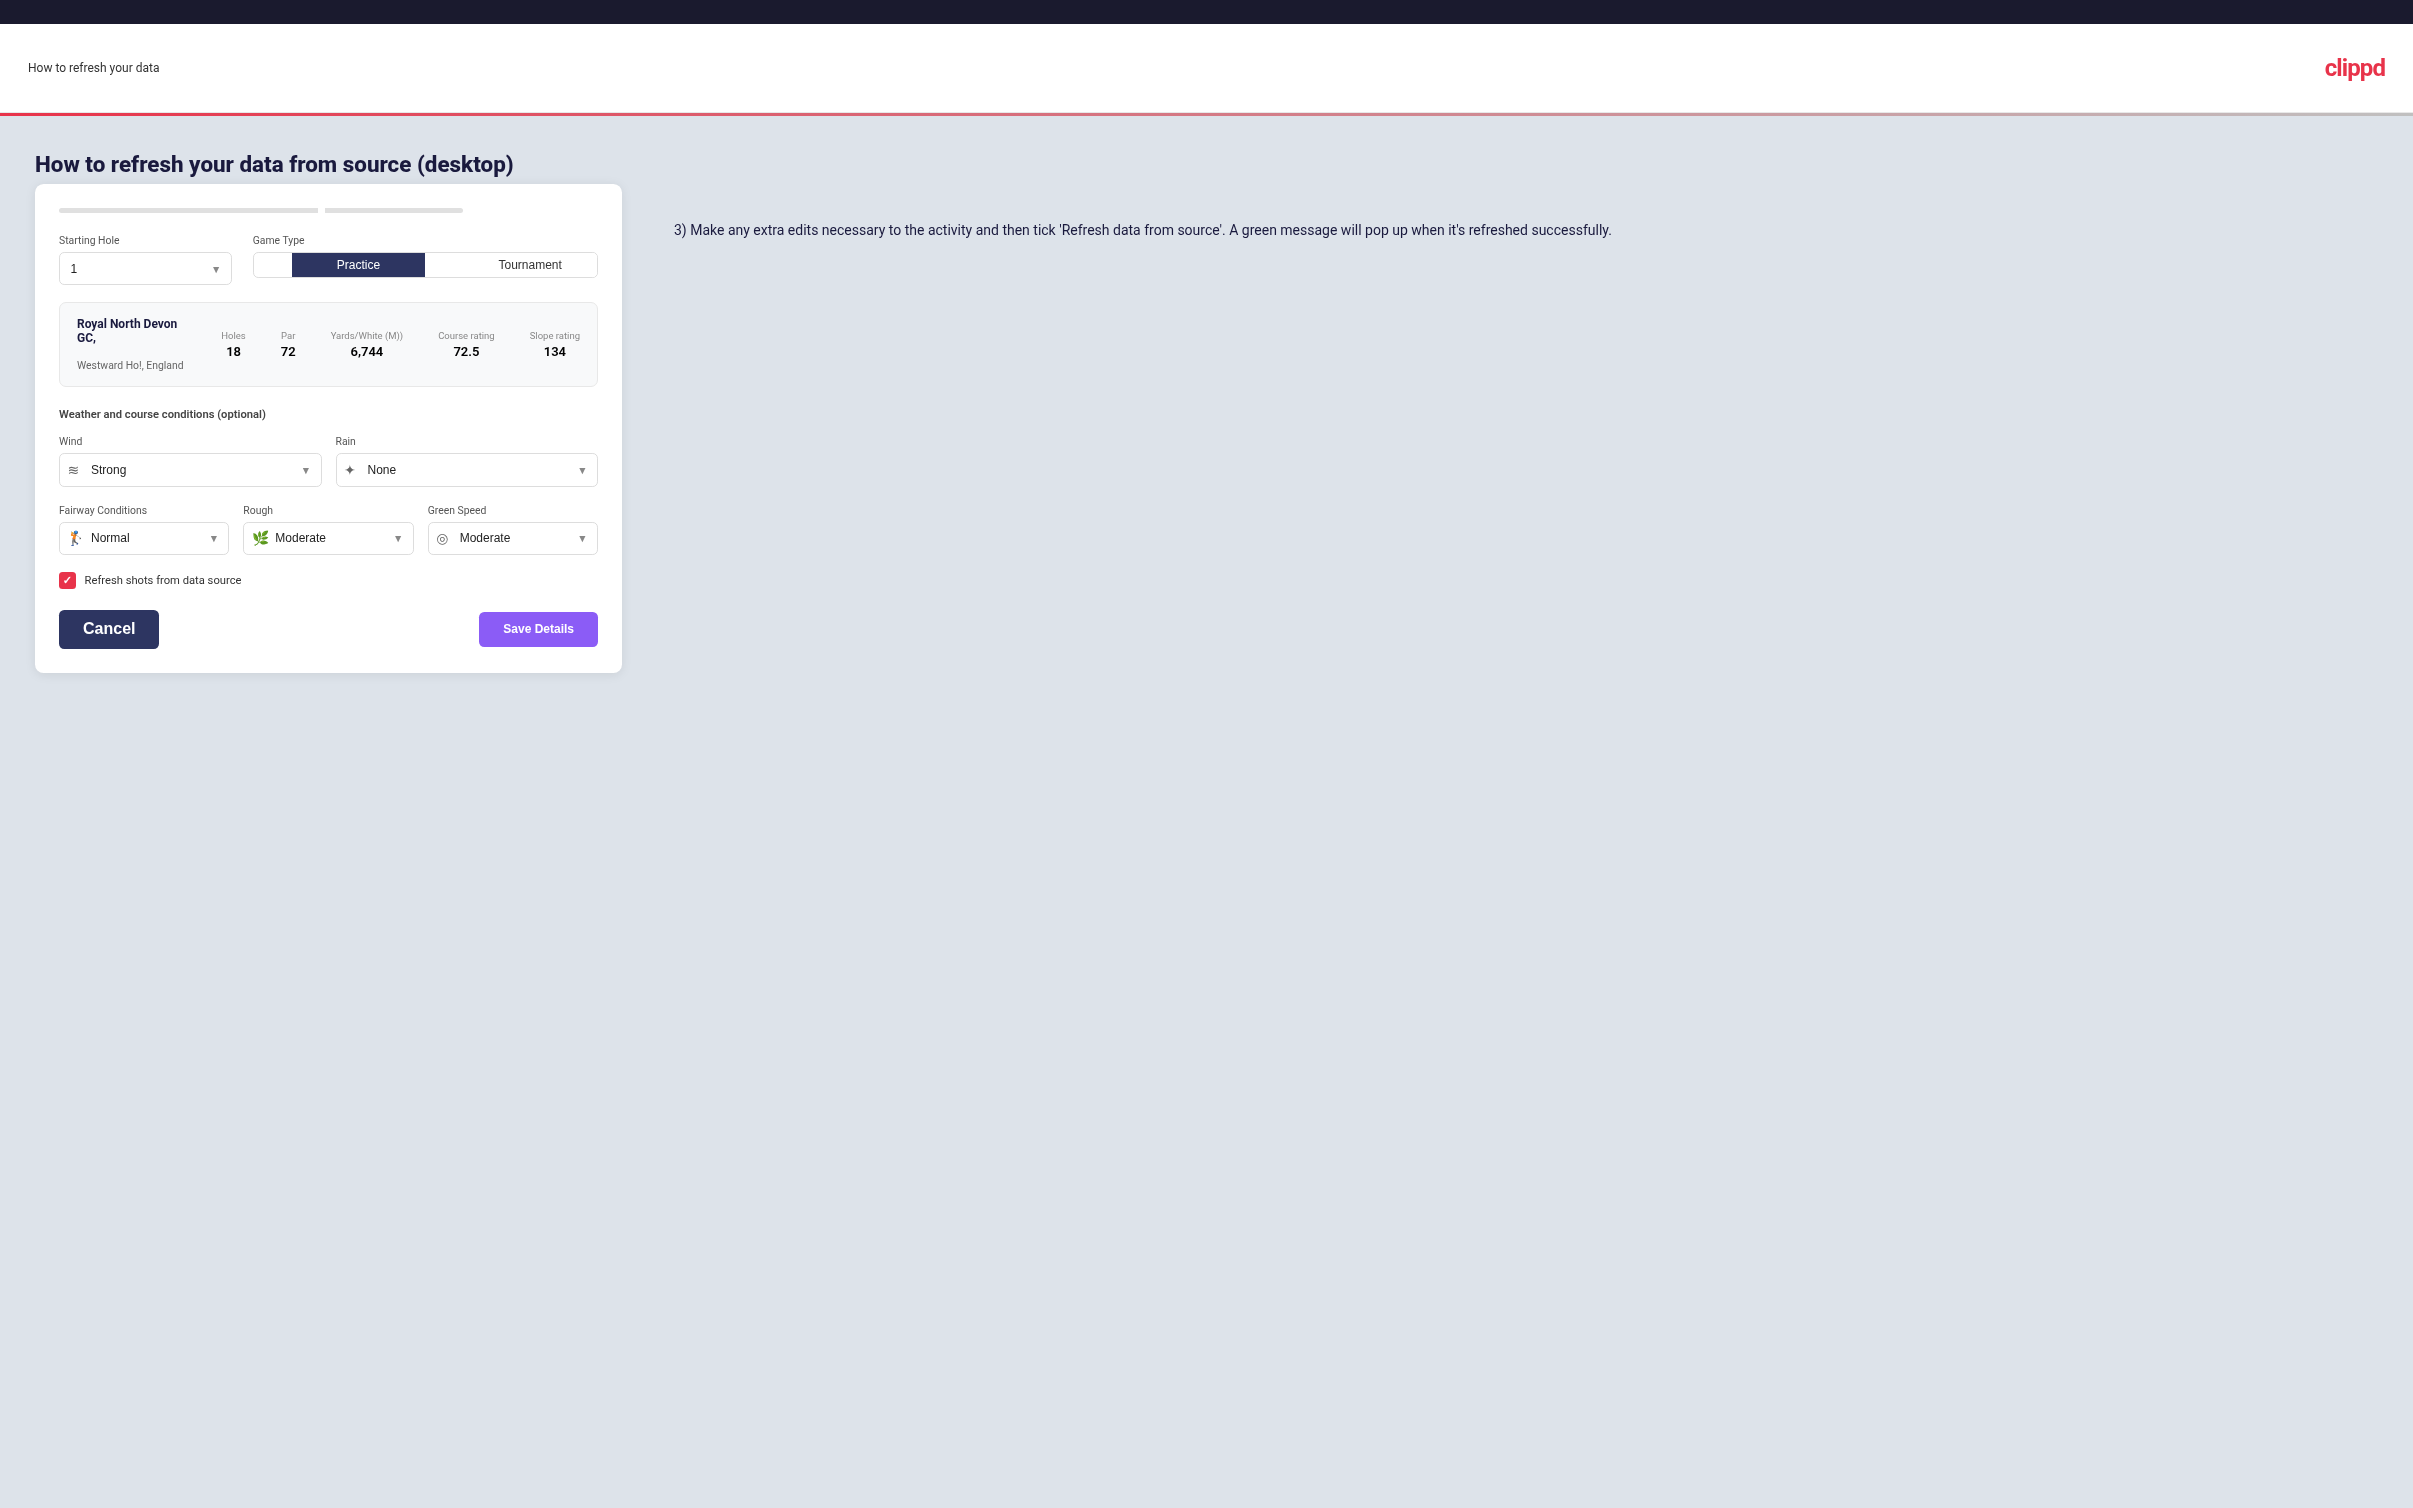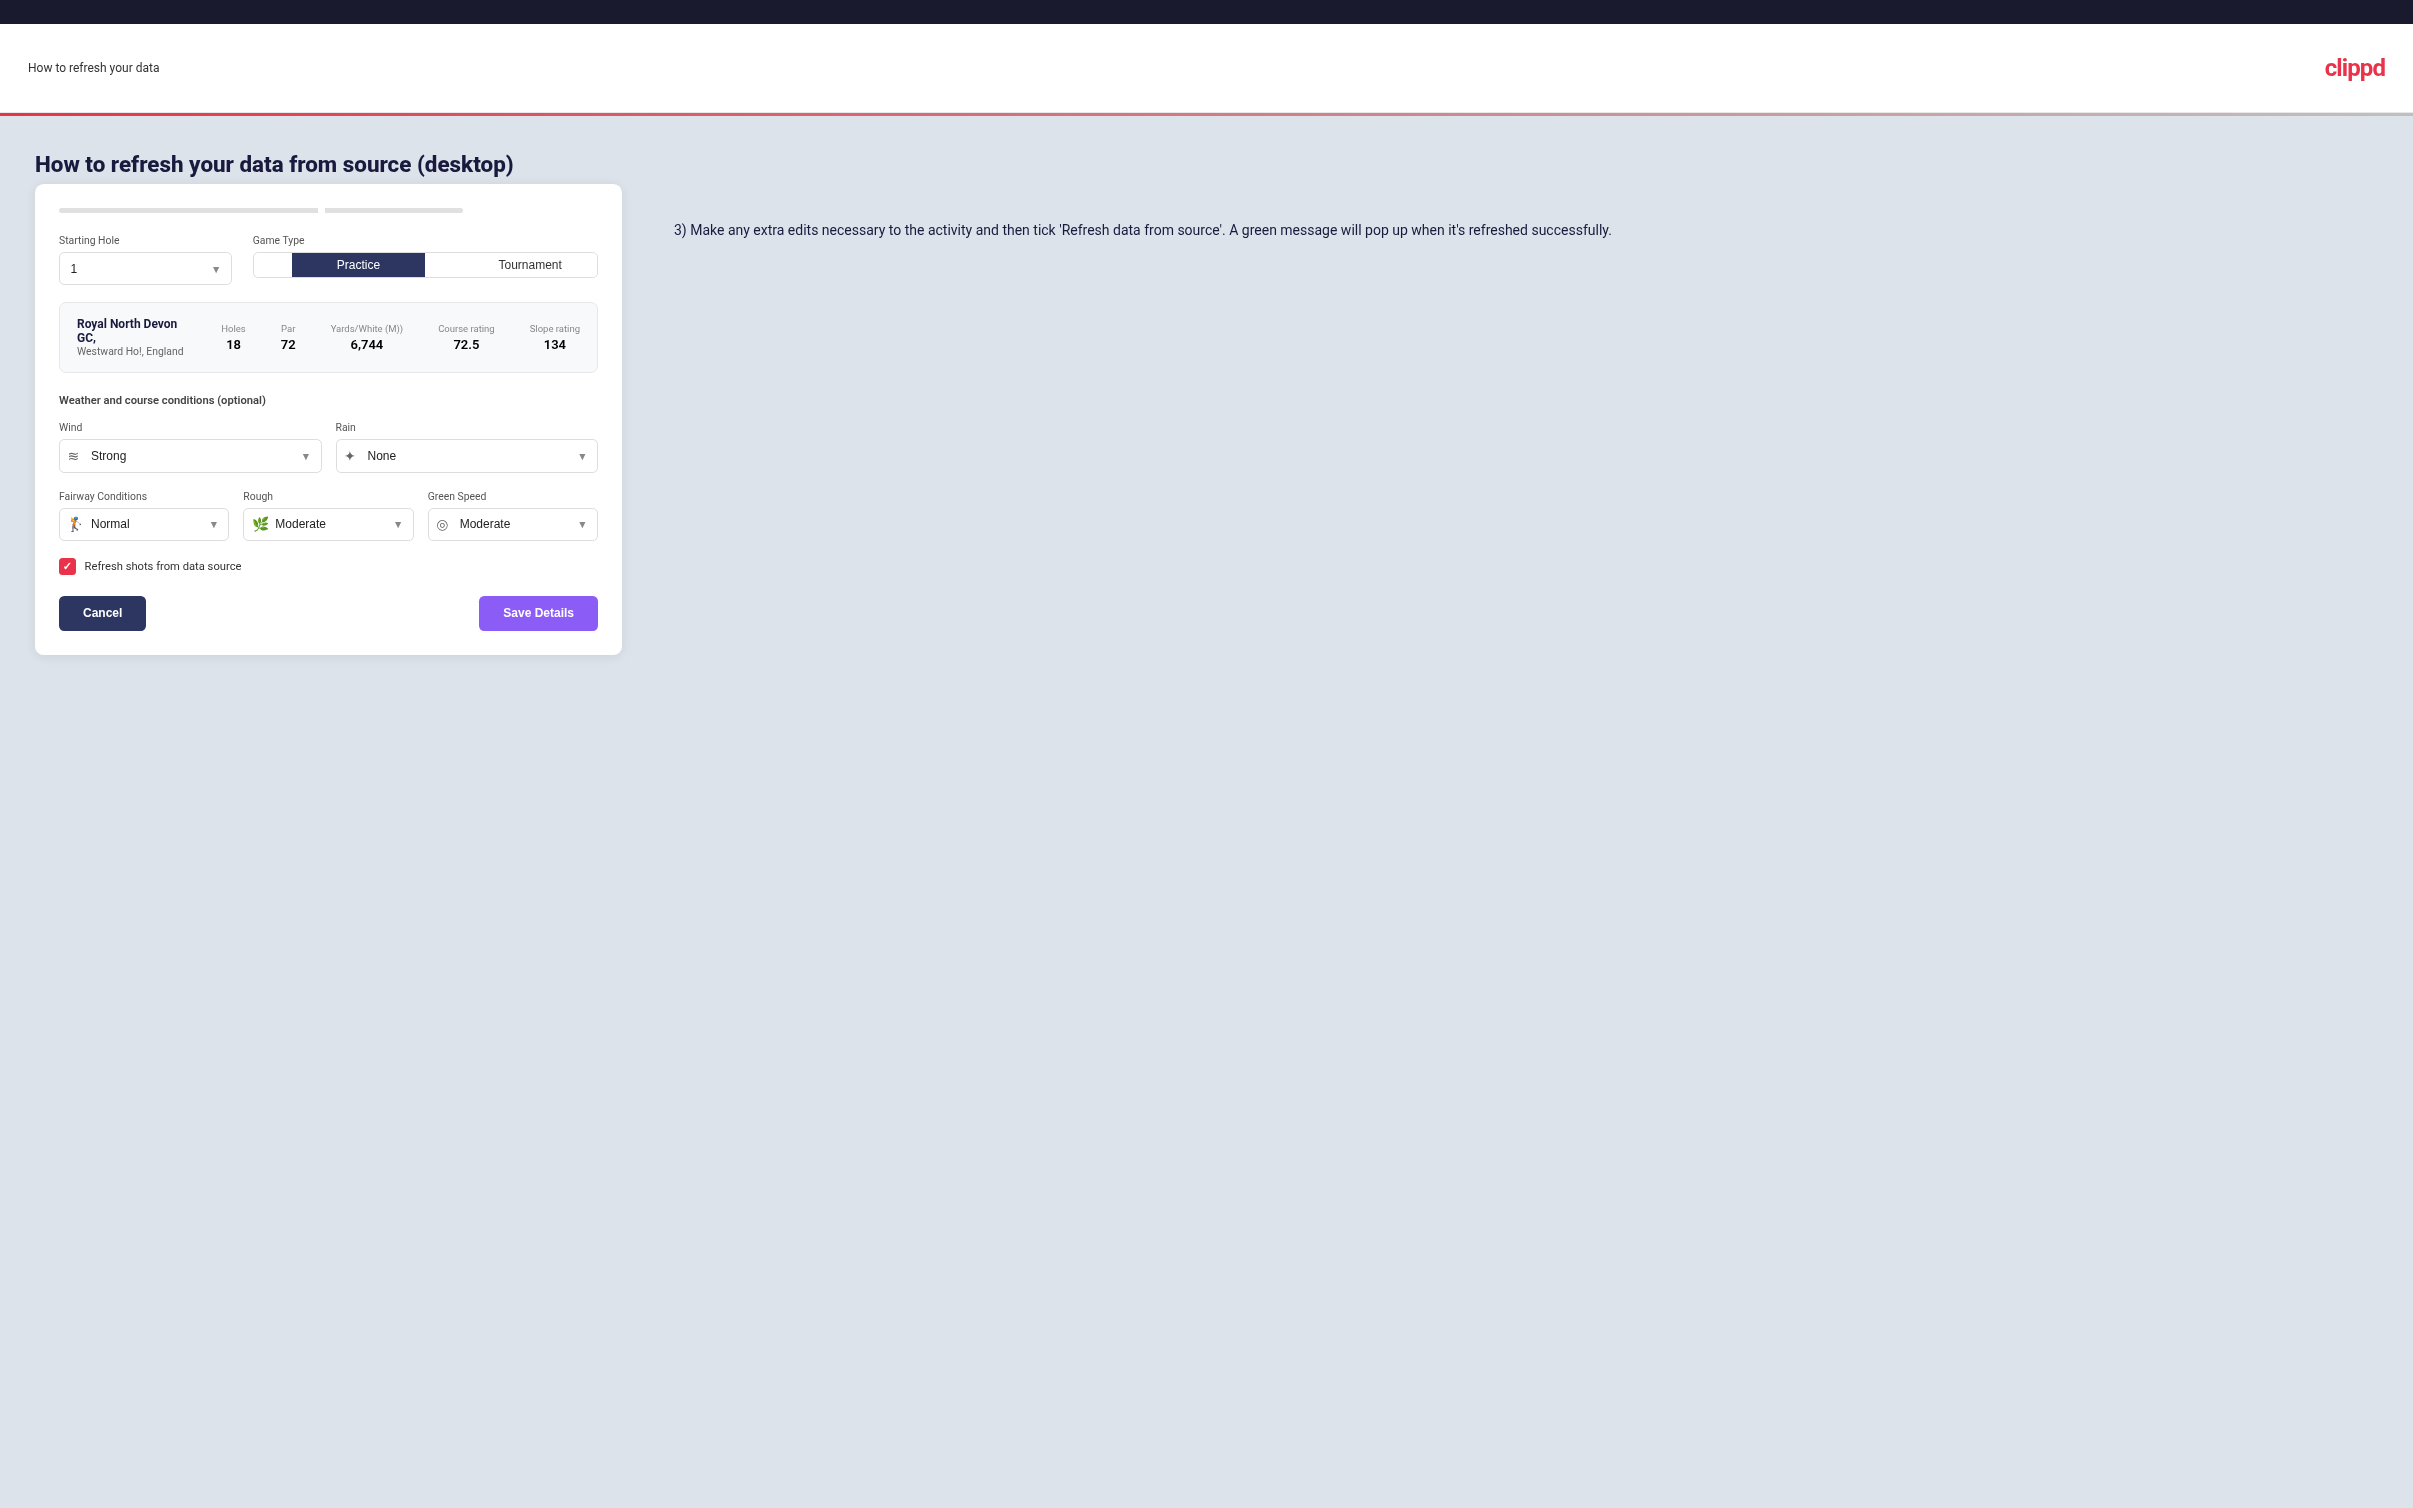--- a/index.html
+++ b/index.html
@@ -141,21 +141,21 @@
       flex: 2;
     }
     .course-name-main {
       font-size: 12px;
       font-weight: 700;
       color: #1a1a3e;
     }
     .course-name-sub {
       font-size: 10.4px;
       color: #666;
-      margin-top: 0;
+      margin-top: 14px;
     }
     .course-stat {
       text-align: center;
     }
     .stat-label {
       font-size: 9.5px;
       color: #888;
       margin-bottom: 3px;
     }
     .stat-value {
@@ -227,21 +227,21 @@
       display: flex;
       justify-content: space-between;
       align-items: center;
     }
     .btn-cancel {
       background: #2d3561;
       color: #fff;
       border: none;
       padding: 10.4px 24px;
       border-radius: 5.2px;
-      font-size: 12px;
+      font-size: 16px;
       font-weight: 600;
       cursor: pointer;
     }
     .btn-save {
       background: #8b5cf6;
       color: #fff;
       border: none;
       padding: 10.4px 24px;
       border-radius: 5.2px;
       font-size: 12px;

